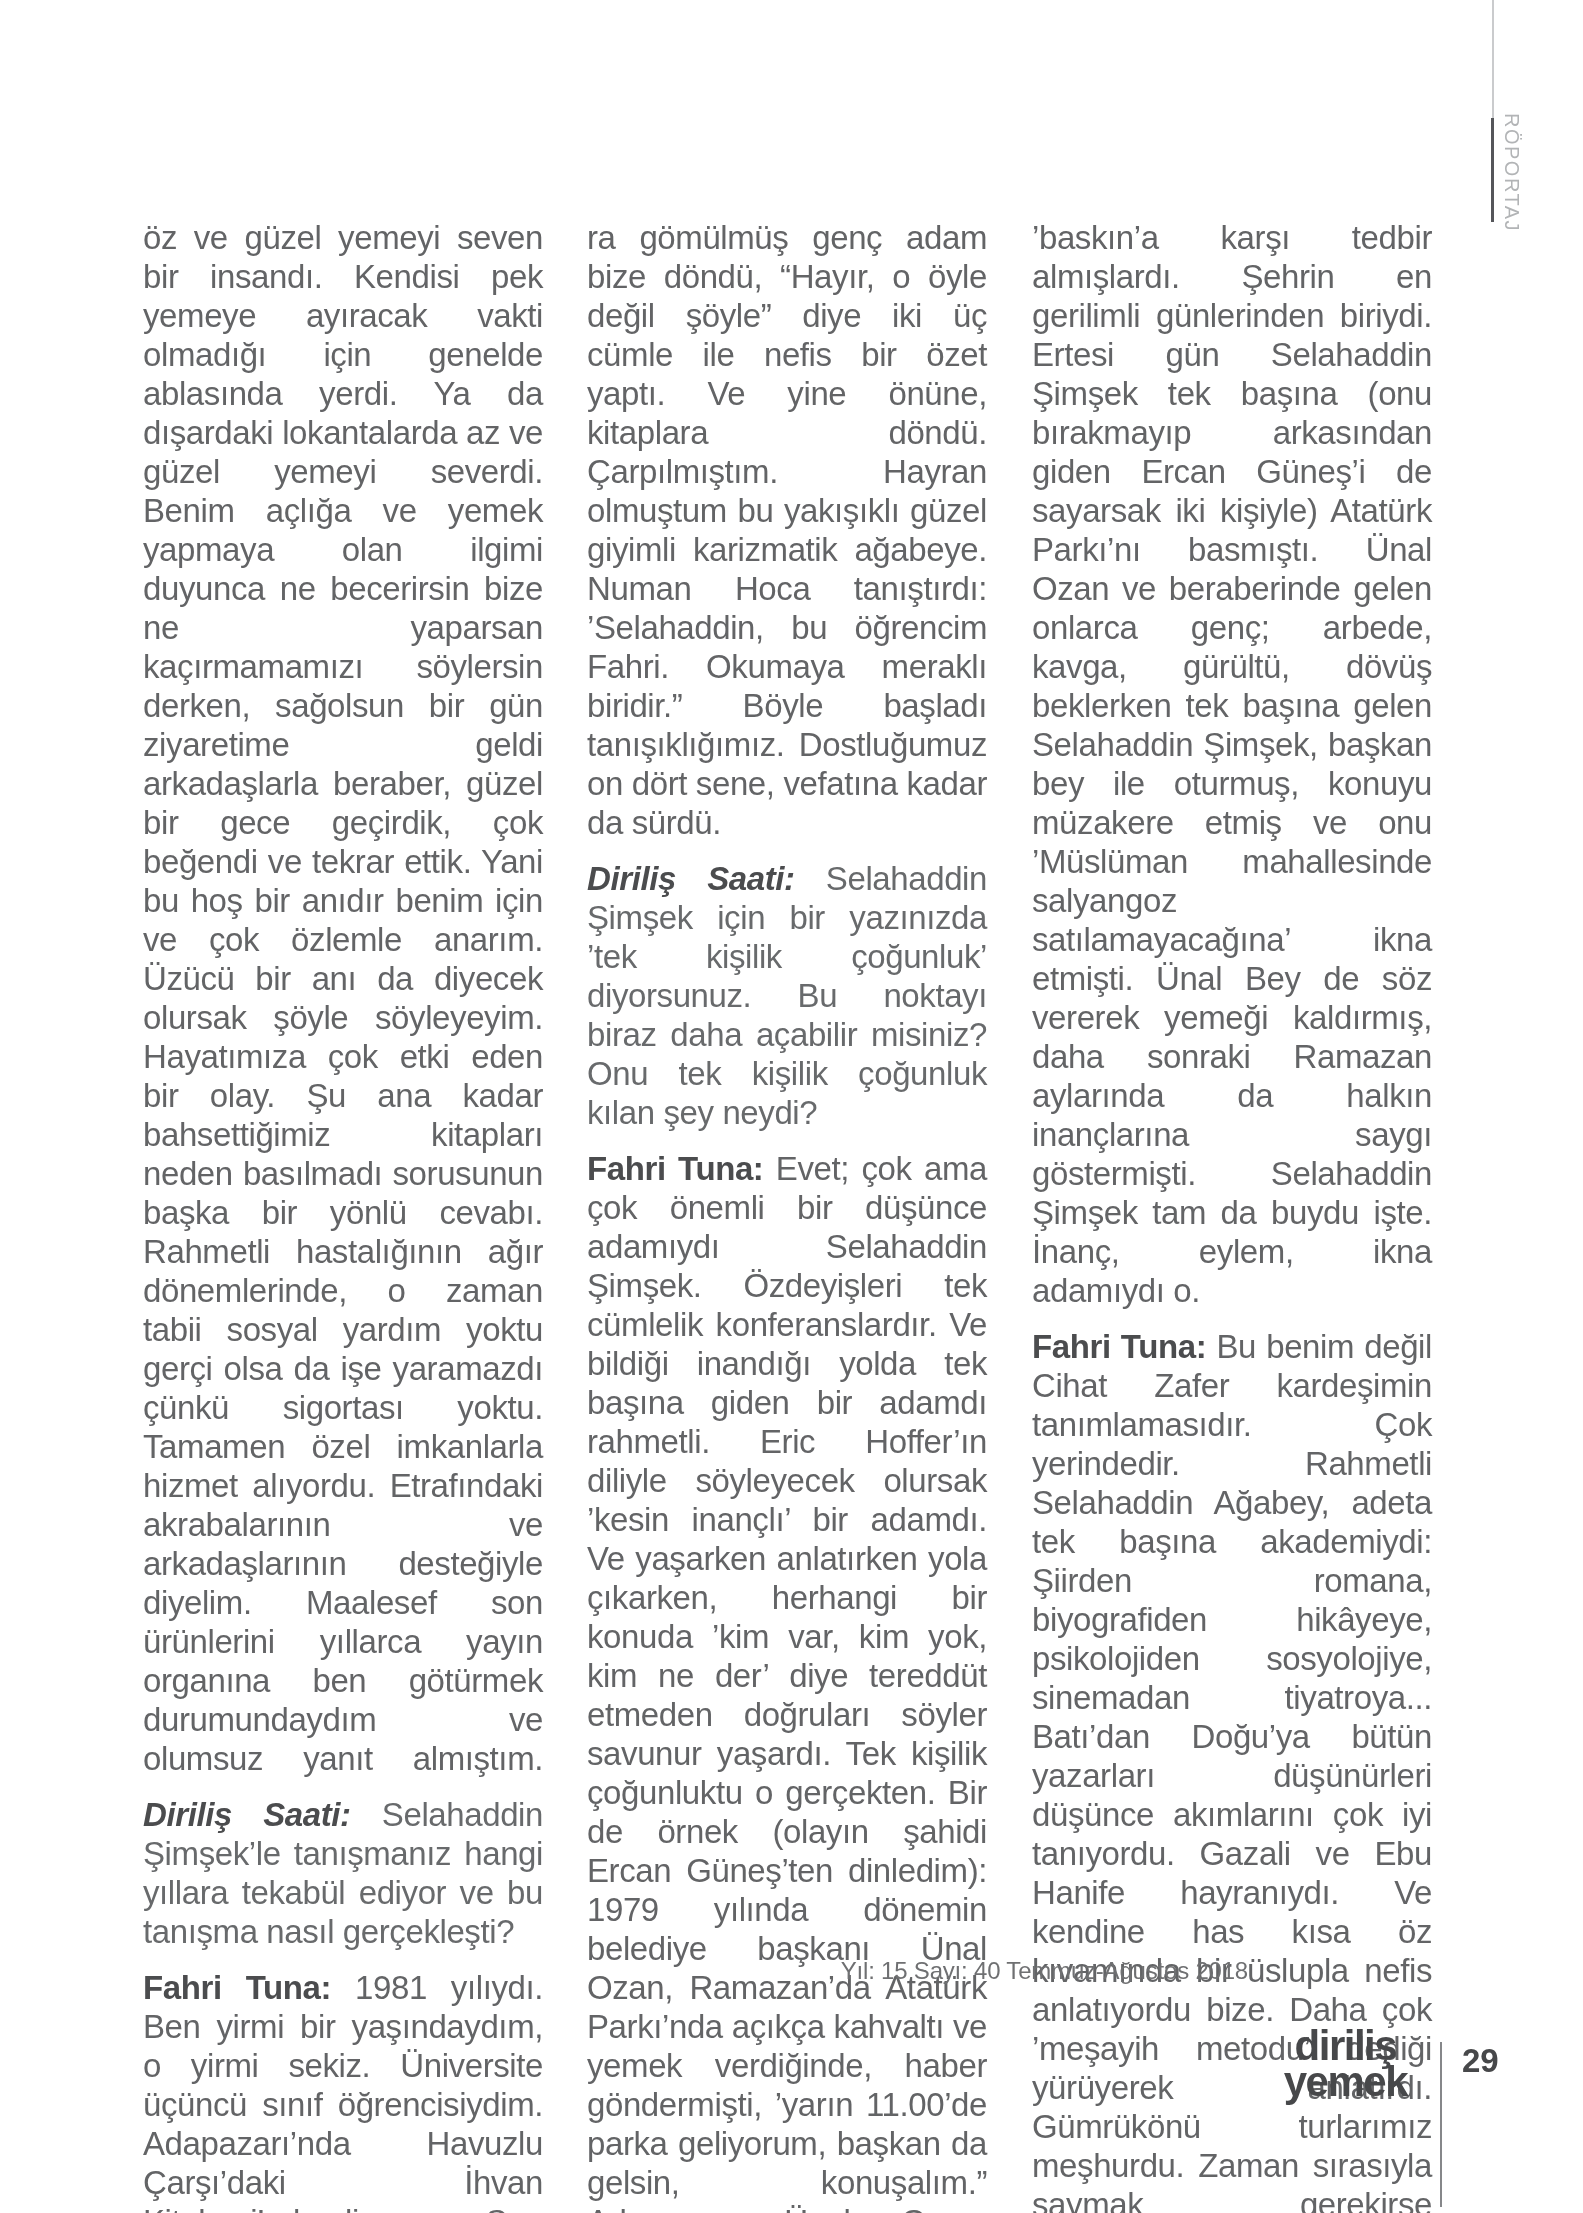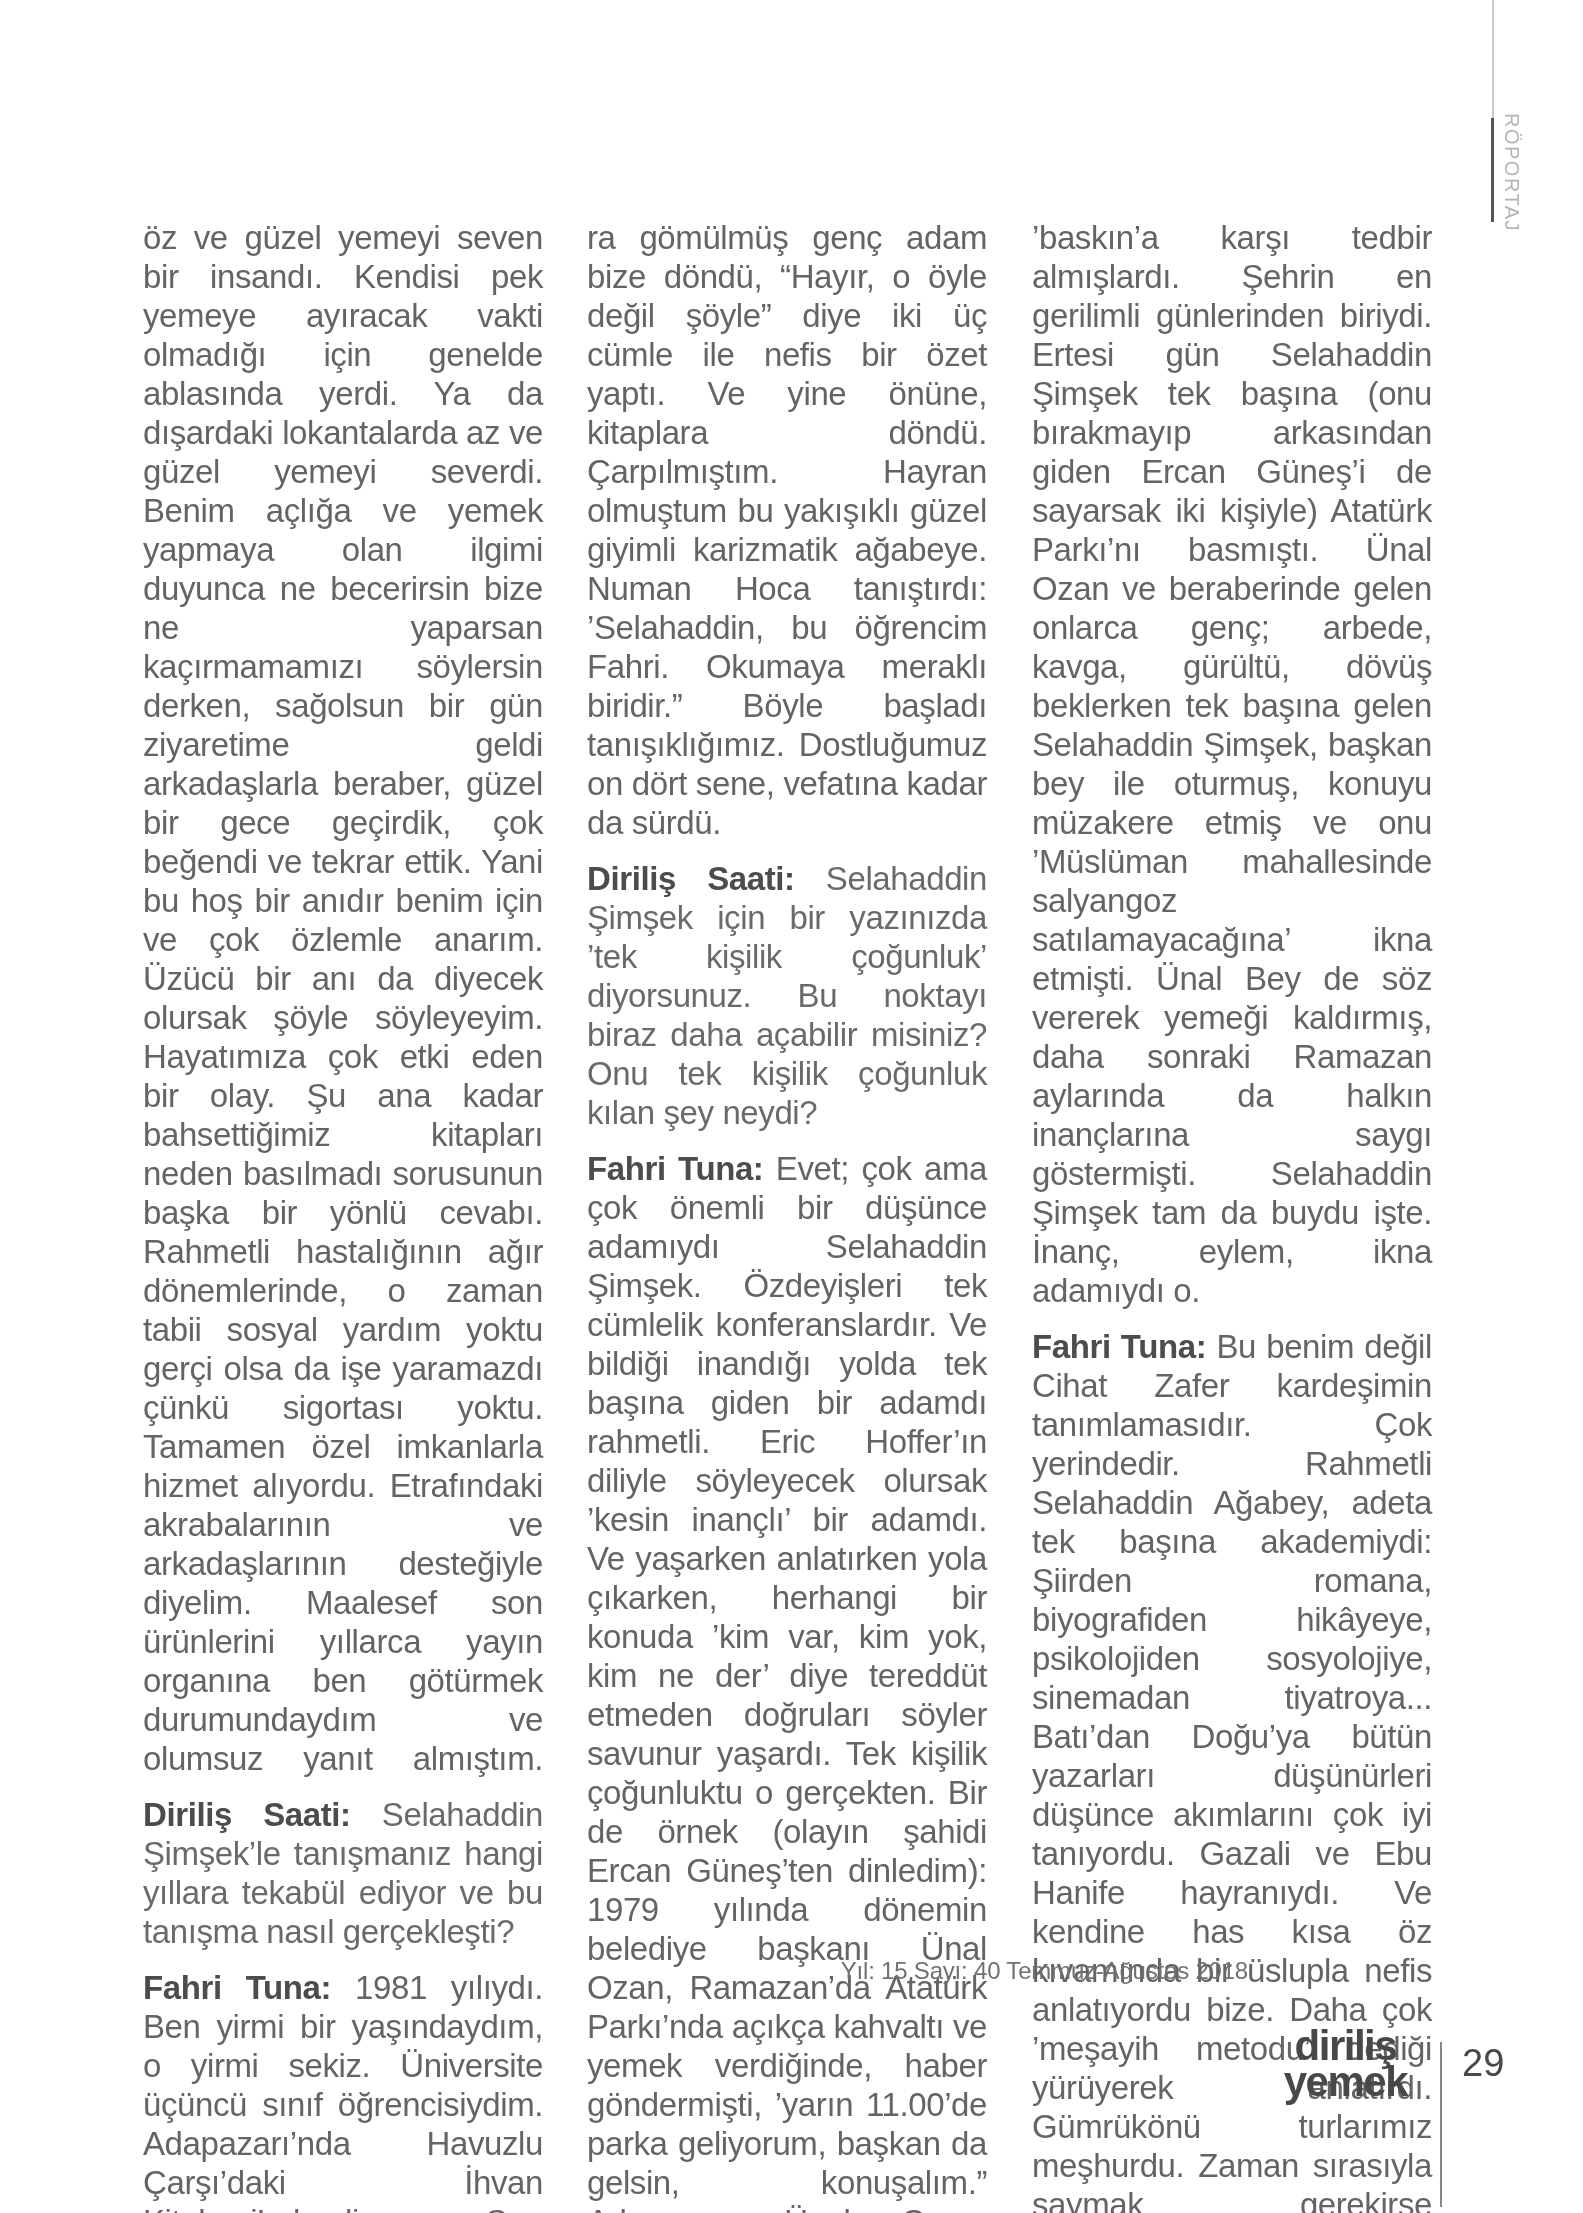--- a/index.html
+++ b/index.html
@@ -37,21 +37,21 @@
   }
   #col1{left:143px;}
   #col2{left:587px;}
   #col3{left:1032px;}
   .para{margin:0 0 17px;}
   .para.heading{margin:6px 0 19px;}
   .para.cont{text-align-last:justify;}
   .r-n{font-style:normal;font-weight:400;}
   .r-b{font-weight:700;color:var(--strong-text);}
   .r-i{color:var(--italic-text);}
-  .r-bi{font-weight:700;color:var(--strong-text);}
+  .r-bi{font-style:italic;font-weight:700;color:var(--strong-text);}
   .heading .r-b{color:var(--strong-text);}
 
   .edge-line-light{
     position:absolute;left:1492px;top:0;width:2px;height:118px;
     background:var(--edge-line-light);
   }
   .edge-line-dark{
     position:absolute;left:1491px;top:118px;width:3px;height:104px;
     background:var(--edge-line-dark);
   }
@@ -78,21 +78,21 @@
     line-height:36px;
     letter-spacing:-1.5px;
     color:var(--logo-color);
   }
   .footer-divider{
     position:absolute;left:1440px;top:2042px;width:2px;height:165px;
     background:var(--footer-divider);
   }
   .footer-page{
     position:absolute;left:1462px;top:2042px;
-    font-size:38px;font-weight:400;
+    font-size:33px;font-weight:700;
     color:var(--logo-color);
   }
 </style>
 </head>
 <body>
 
 <div class="page">
 
   <div class="column" id="col1">
       <p class="para cont"><span class="r-n">öz ve güzel yemeyi seven bir insandı. Kendisi pek yemeye ayıracak vakti olmadığı için genelde ablasında yerdi. Ya da dışardaki lokantalarda az ve güzel yemeyi severdi. Benim açlığa ve yemek yapmaya olan ilgimi duyunca ne becerirsin bize ne yaparsan kaçırmamamızı söylersin derken, sağolsun bir gün ziyaretime geldi arkadaşlarla beraber, güzel bir gece geçirdik, çok beğendi ve tekrar ettik. Yani bu hoş bir anıdır benim için ve çok özlemle anarım. Üzücü bir anı da diyecek olursak şöyle söyleyeyim. Hayatımıza çok etki eden bir olay. Şu ana kadar bahsettiğimiz kitapları neden basılmadı sorusunun başka bir yönlü cevabı. Rahmetli hastalığının ağır dönemlerinde, o zaman tabii sosyal yardım yoktu gerçi olsa da işe yaramazdı çünkü sigortası yoktu. Tamamen özel imkanlarla hizmet alıyordu. Etrafındaki akrabalarının ve arkadaşlarının desteğiyle diyelim. Maalesef son ürünlerini yıllarca yayın organına ben götürmek durumundaydım ve olumsuz yanıt almıştım.</span></p>

